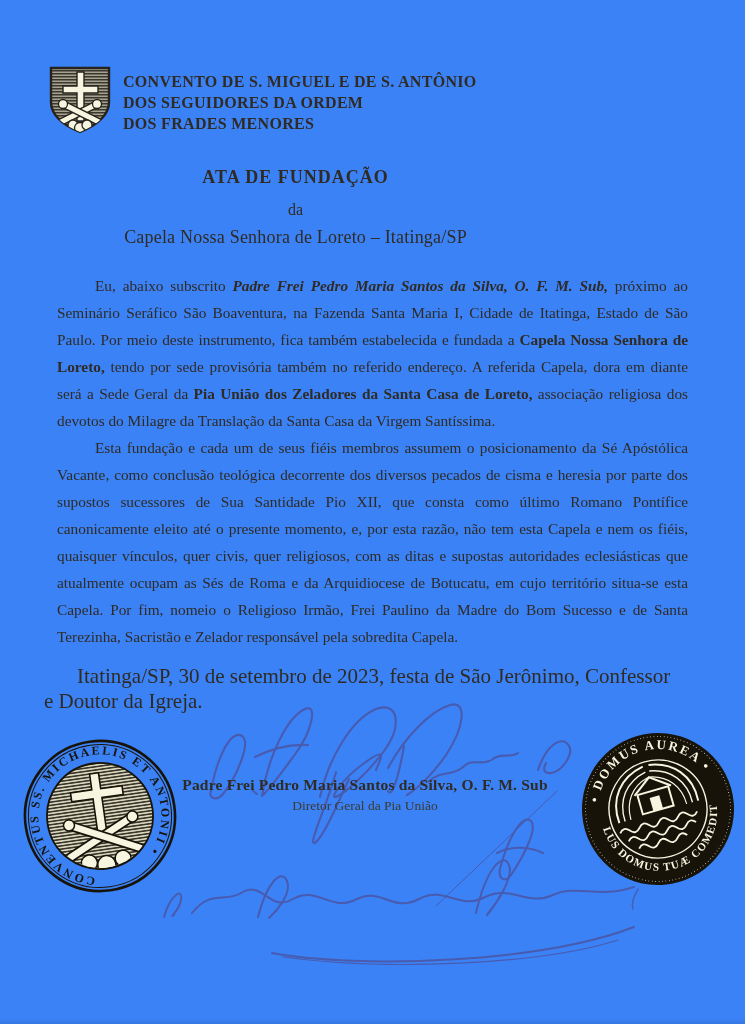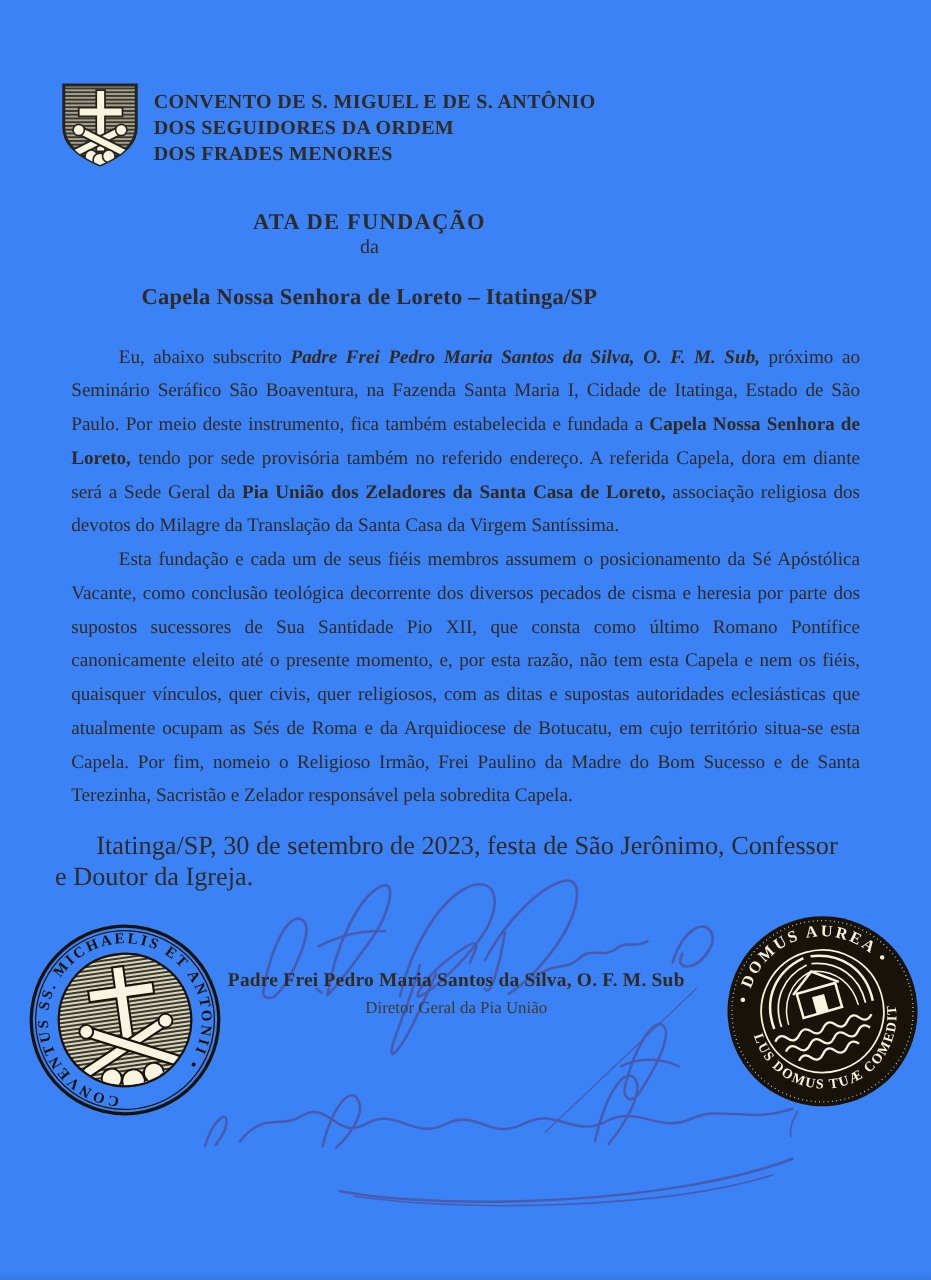--- a/index.html
+++ b/index.html
@@ -10,22 +10,22 @@
     color:#2f2b24;
   }
   .page::after{content:"";position:absolute;left:0;right:0;bottom:0;height:6px;
     background:linear-gradient(to bottom,rgba(0,0,0,0),rgba(0,0,0,.08));}
   
   .header{position:absolute;left:47px;top:64px;display:flex;gap:10px;align-items:flex-start;}
   .header-text{font-weight:bold;font-size:16px;line-height:21px;letter-spacing:.3px;padding-top:7px;}
   
   .title-block{position:absolute;top:167px;left:0;width:591px;text-align:center;}
   .title-main{font-size:18px;font-weight:bold;letter-spacing:1px;}
-  .title-connector{font-size:16px;margin-top:1px;}
-  .title-subject{font-size:18px;font-weight:bold;margin-top:20px;letter-spacing:.2px;}
+  .title-connector{font-size:16px;margin-top:13px;}
+  .title-subject{font-size:18px;font-weight:normal;margin-top:8px;letter-spacing:.2px;}
   
   .body-text{position:absolute;left:57px;width:631px;top:272px;
     font-size:15.3px;line-height:27px;text-align:justify;}
   .body-text p{margin:0;text-indent:38px;}
   .bold{font-weight:bold;}
   .dateline{position:absolute;left:44px;width:631px;top:664px;font-size:21px;}
   .dateline span{padding-left:33px;}
   
   .sig-ink{position:absolute;left:0;top:0;width:745px;height:1024px;pointer-events:none;}
   .sig-block{position:absolute;text-align:center;}

